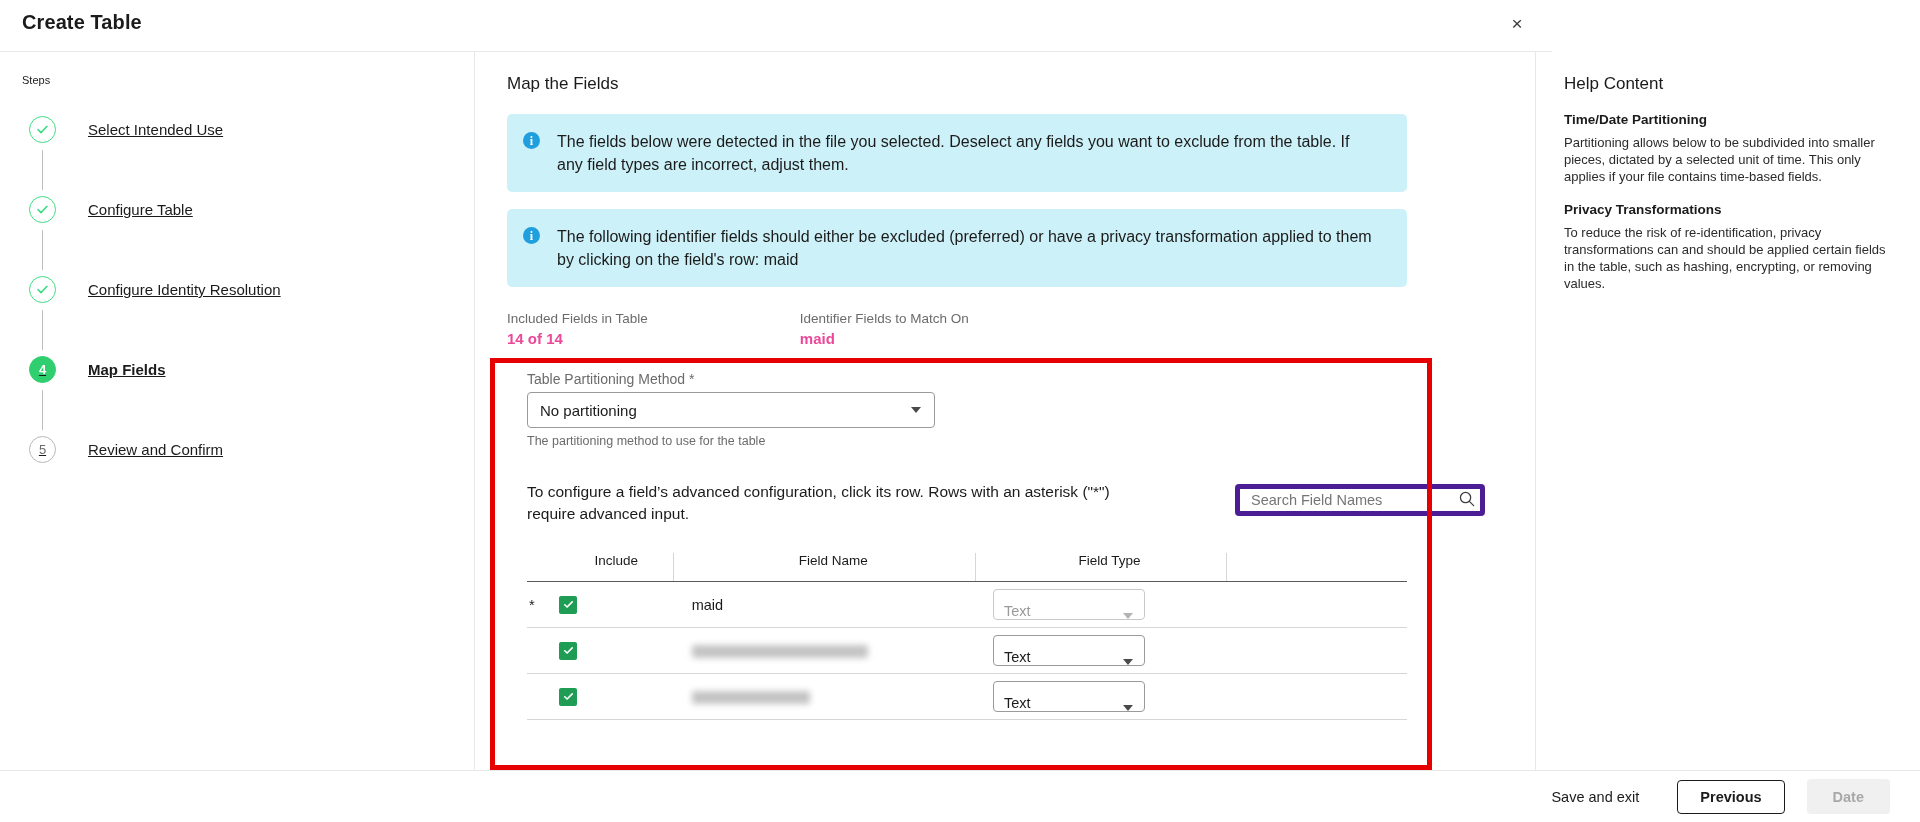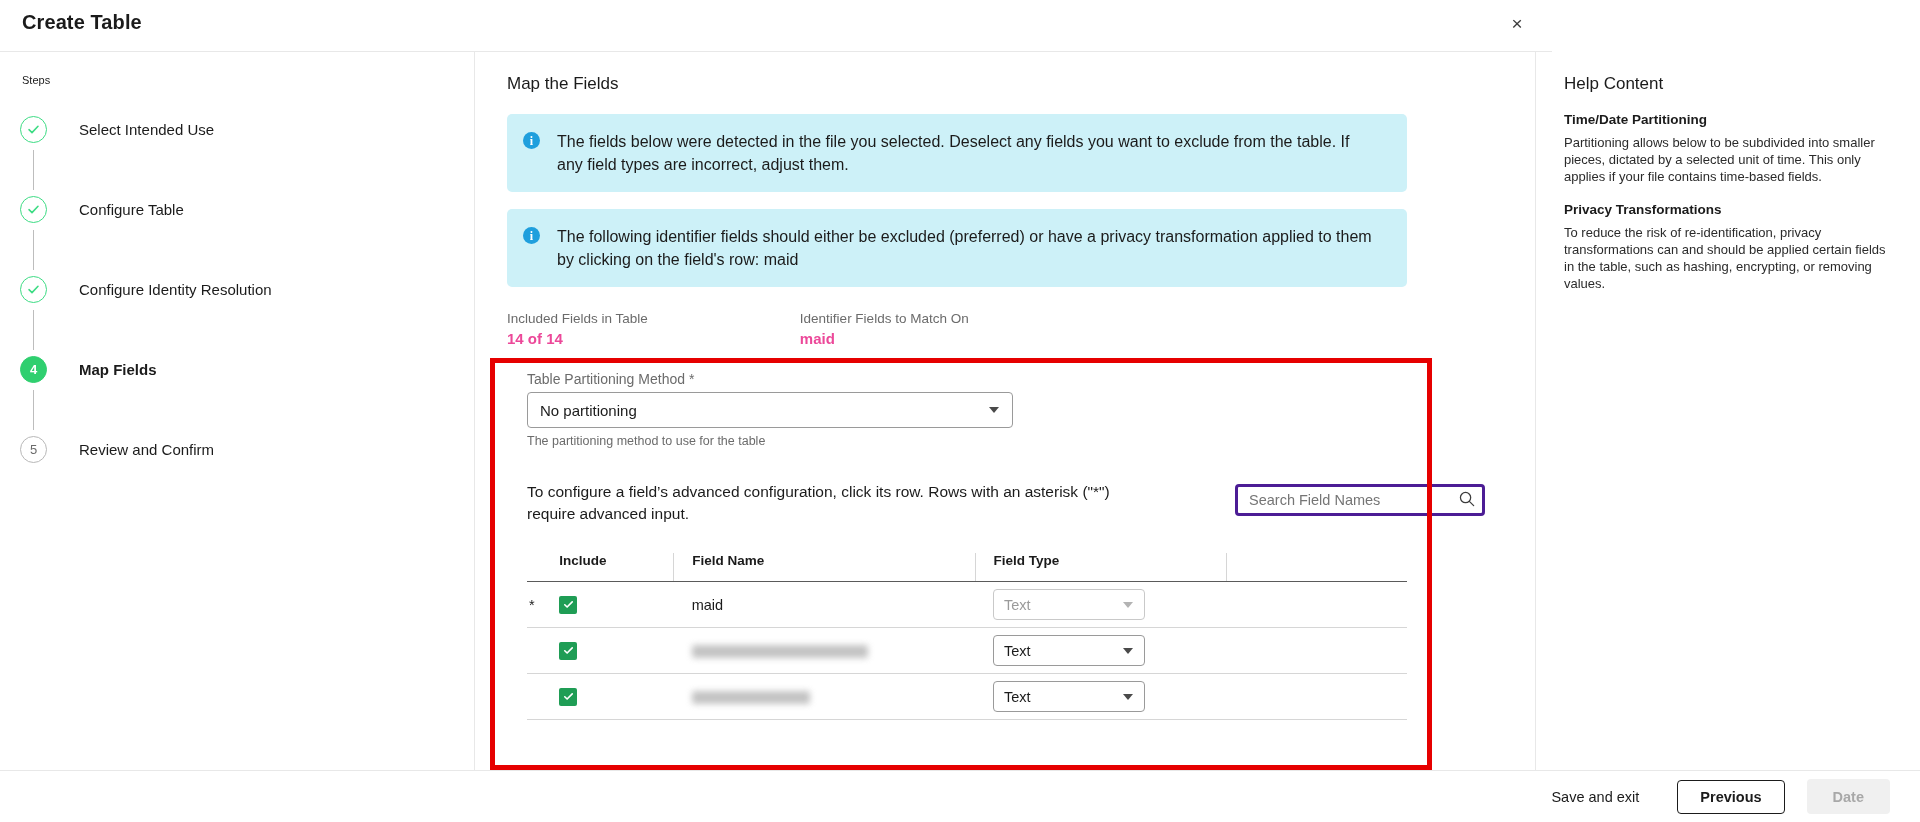--- a/index.html
+++ b/index.html
@@ -65,21 +65,21 @@
     padding: 22px 0 0 0;
     position: relative;
   }
   .steps-heading {
     font-size: 11px;
     color: #1b1b1b;
     padding-left: 22px;
     margin-bottom: 30px;
     font-weight: 400;
   }
-  .step-list { position: relative; padding-left: 20px; }
+  .step-list { position: relative; padding-left: 29px; text-decoration: underline; }
   .step-item {
     position: relative;
     height: 80px;
     display: flex;
     align-items: flex-start;
     cursor: pointer;
   }
   .step-item:last-child { height: 40px; }
   .step-bullet {
     width: 27px;
@@ -209,21 +209,21 @@
   .panel {
     margin-top: 24px;
     padding-left: 20px;
   }
   .field-label {
     font-size: 14px;
     color: #6b6b6b;
     margin-bottom: 5px;
   }
   .select-box {
-    width: 486px;
+    width: 408px;
     height: 36px;
     border: 1px solid #9a9a9a;
     border-radius: 4px;
     background: #ffffff;
     display: flex;
     align-items: center;
     padding: 0 12px;
     font-size: 15px;
     color: #1b1b1b;
     cursor: pointer;
@@ -258,21 +258,21 @@
   }
   .search-wrap {
     position: relative;
     width: 250px;
     flex: 0 0 250px;
     margin-top: 3px;
   }
   .search-input {
     width: 250px;
     height: 32px;
-    border: 3px solid #4c1d95;
+    border: 5px solid #4c1d95;
     border-radius: 4px;
     padding: 0 34px 0 11px;
     font-size: 14.5px;
     font-family: "Liberation Sans", sans-serif;
     color: #1b1b1b;
     background: #ffffff;
     outline: none;
   }
   .search-input::placeholder { color: #757575; }
   .search-icon {
@@ -286,23 +286,23 @@
 
   
   .fields-table {
     margin-top: 28px;
     width: 880px;
     border-collapse: collapse;
     table-layout: fixed;
   }
   .fields-table th {
     font-size: 13.5px;
-    font-weight: 700;
-    color: #1b1b1b;
-    text-align: left;
+    font-weight: 400;
+    color: #1b1b1b;
+    text-align: center;
     padding: 0 0 13px 0;
     border-bottom: 1.6px solid #5a5a5a;
     vertical-align: bottom;
   }
   .fields-table th.th-sep { border-left: 1px solid #d6d6d6; padding-left: 18px; }
   .col-ast   { width: 32px; }
   .col-inc   { width: 114px; }
   .col-name  { width: 300px; }
   .col-type  { width: 250px; }
   .col-end   { width: 180px; }
@@ -335,21 +335,21 @@
     opacity: 0.85;
     vertical-align: middle;
   }
   .type-cell { padding-left: 18px !important; }
   .type-select {
     width: 152px;
     height: 31px;
     border: 1px solid #9a9a9a;
     border-radius: 4px;
     display: flex;
-    align-items: center;
+    align-items: flex-end;
     padding: 0 10px;
     font-size: 14.5px;
     position: relative;
     background: #ffffff;
     cursor: pointer;
     color: #1b1b1b;
   }
   .type-select.disabled { border-color: #c9c9c9; color: #9a9a9a; }
   .type-select .caret {
     position: absolute;

